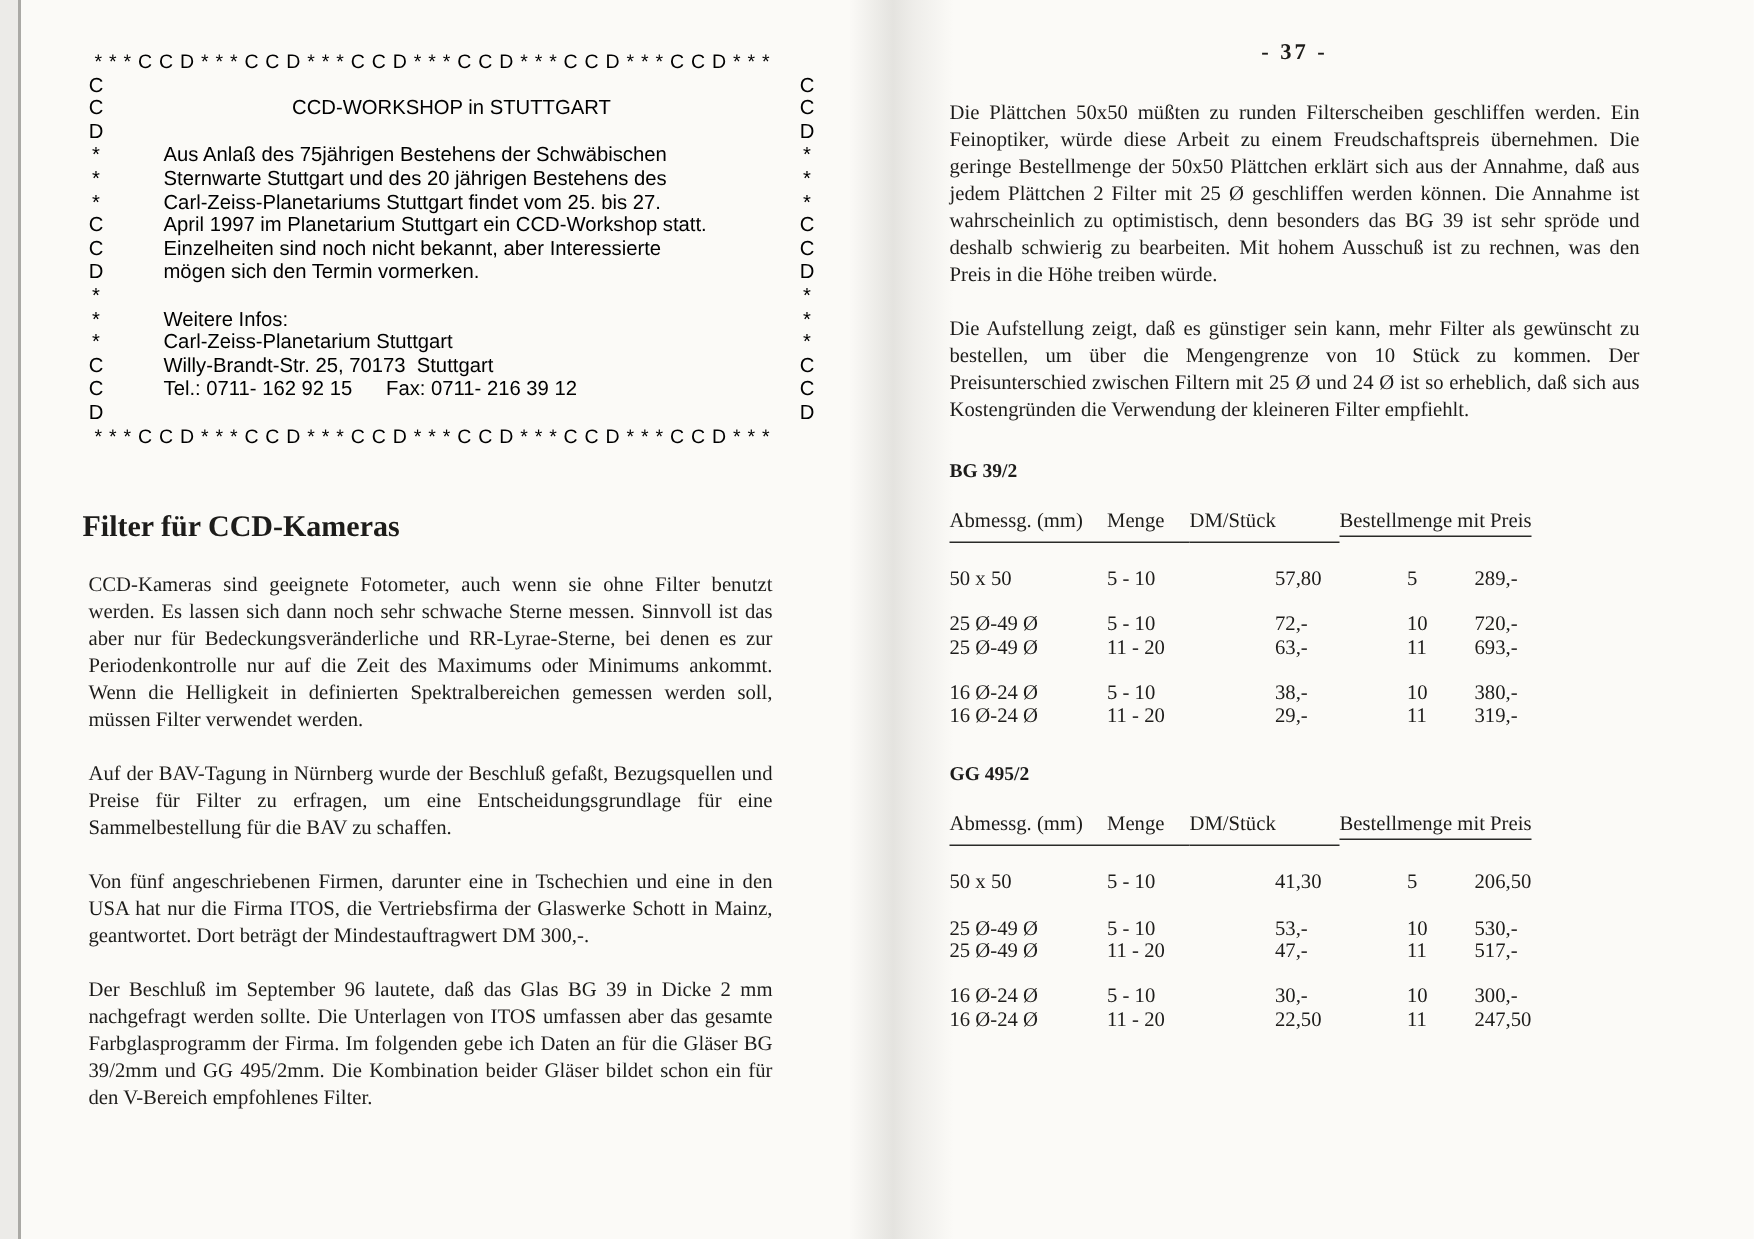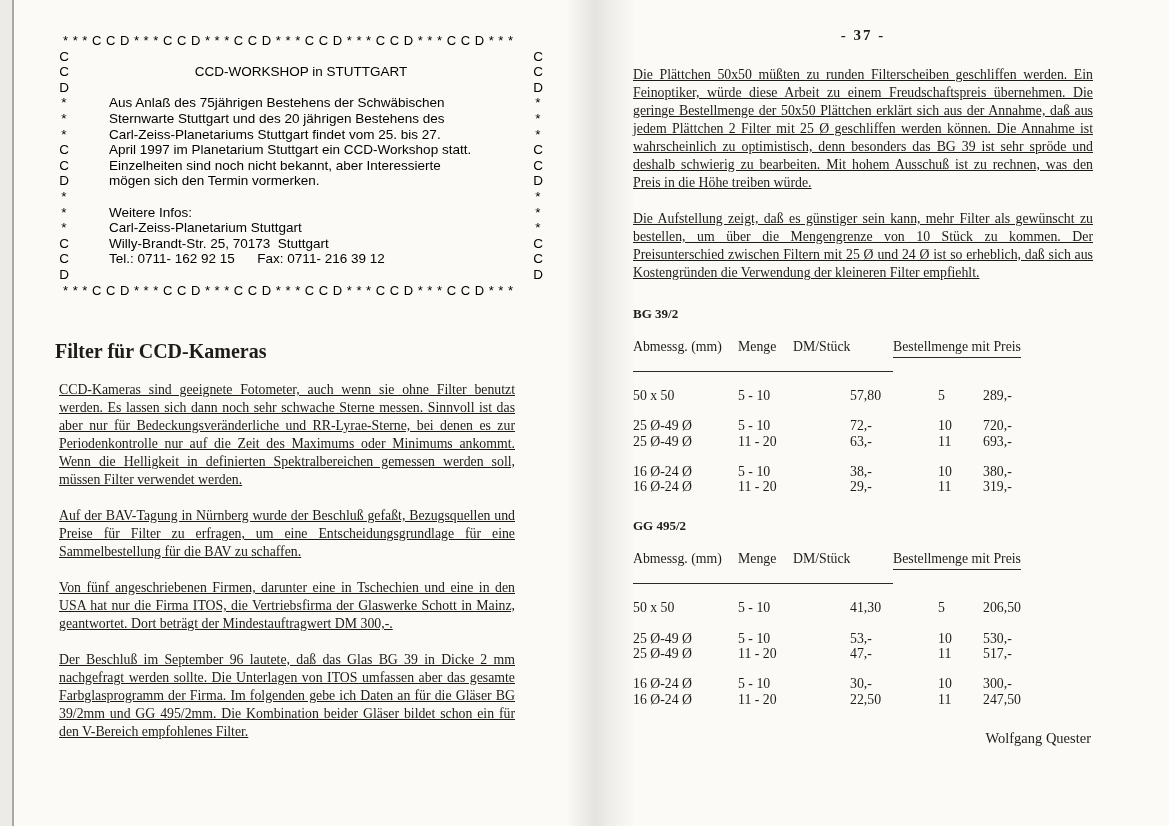--- a/index.html
+++ b/index.html
@@ -25,30 +25,30 @@
   
   .ccd-box{margin-top:33px;font-family:"Liberation Sans", sans-serif;font-size:13.5px;line-height:15.6px;color:#000000;}
   .ccd-border{letter-spacing:4.6px;white-space:nowrap;padding-left:8px;font-size:13px;}
   .box-row{display:flex;}
   .box-edge{flex:0 0 18px;text-align:center;}
   .box-center{flex:1;padding-left:36px;white-space:pre-wrap;}
   .ccd-rows .box-row:nth-of-type(2) .box-center{text-align:center;padding-left:0;}
 
   .heading{width:458px;margin:42px 0 0;text-align:left;font-size:20px;font-weight:bold;}
 
-  .paras{width:456px;margin-left:4px;text-decoration:underline;}
+  .paras{width:456px;margin-left:4px;}
   .body-p{font-size:13.8px;line-height:18px;text-align:justify;margin:18px 0 0;}
   .page-right .paras{width:460px;margin-left:0;}
   .page-right .body-p:first-of-type{margin-top:22px;}
 
   
   .tbl-title{margin-top:24px;font-size:13px;font-weight:bold;}
   .thead,.trow{display:grid;grid-template-columns:105px 55px 100px 70px 130px;font-size:13.8px;}
   .thead{margin-top:17px;}
-  .thead .h{border-bottom:1.5px solid #2a2a28;padding-bottom:16px;}
+  .thead .h{border-bottom:1.5px solid #2a2a28;padding-bottom:6px;}
   .thead .h-merged{grid-column:4/6;border-bottom:none;padding-bottom:0;}
   .thead .h-merged .ul{display:inline-block;border-bottom:1.5px solid #2a2a28;padding-bottom:2px;}
   .trows{margin-top:16px;}
   .trow{line-height:15.2px;min-height:15.2px;}
   .trow .c3{padding-left:57px;}
   .trow .c4{padding-left:45px;}
   .trow .c5{padding-left:20px;}
 
   .signature{margin-top:23px;text-align:right;font-size:14.5px;padding-right:2px;}
 </style>
@@ -313,15 +313,14 @@
           <div class="trow">
             <span class="c1">16 Ø-24 Ø</span>
             <span class="c2">11 - 20</span>
             <span class="c3">22,50</span>
             <span class="c4">11</span>
             <span class="c5">247,50</span>
           </div>
         </div>
     </section>
 
-    <div class="signature">Wolfgang Quester</div>
   </div>
 </div>
 
 </body></html>

